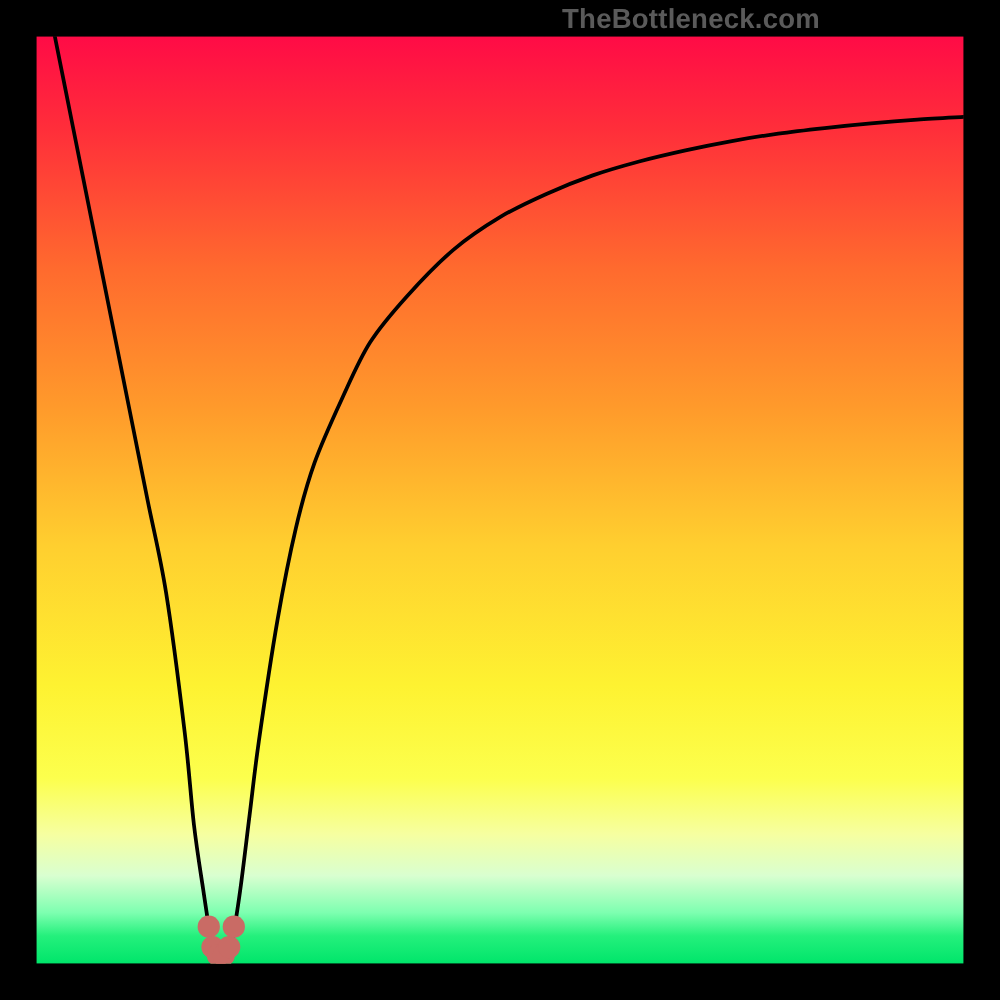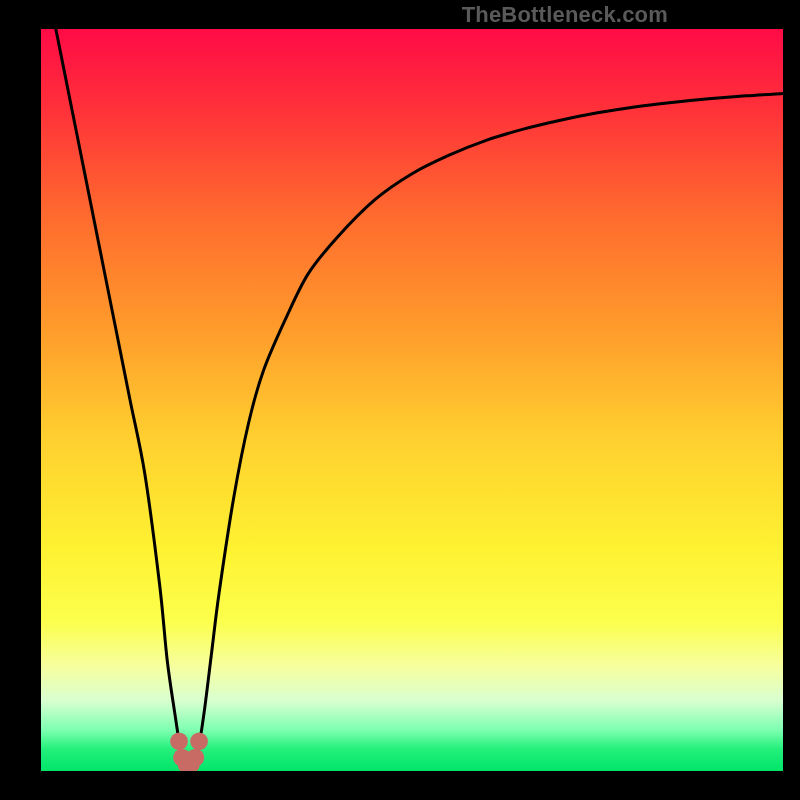--- a/index.html
+++ b/index.html
@@ -5,21 +5,21 @@
   html, body {
     margin: 0;
     padding: 0;
     width: 800px;
     height: 800px;
     background: #000;
     overflow: hidden;
   }
   .frame {
     position: absolute;
-    left: 12px;
+    left: 0;
     top: 0;
     width: 664px;
     height: 800px;
     background: #000;
   }
   .plot-area {
     position: absolute;
     left: 29px;
     top: 29px;
     width: 742px;

